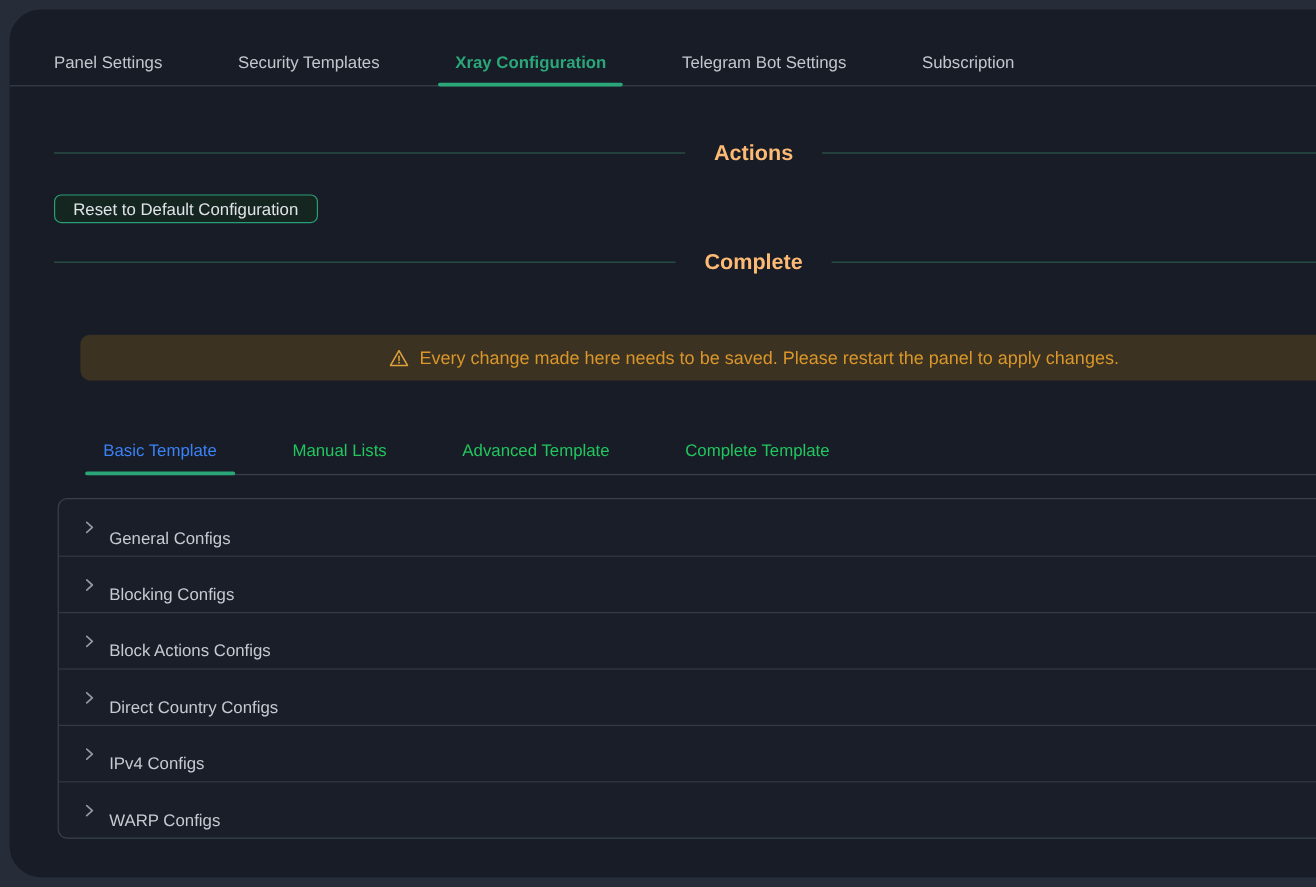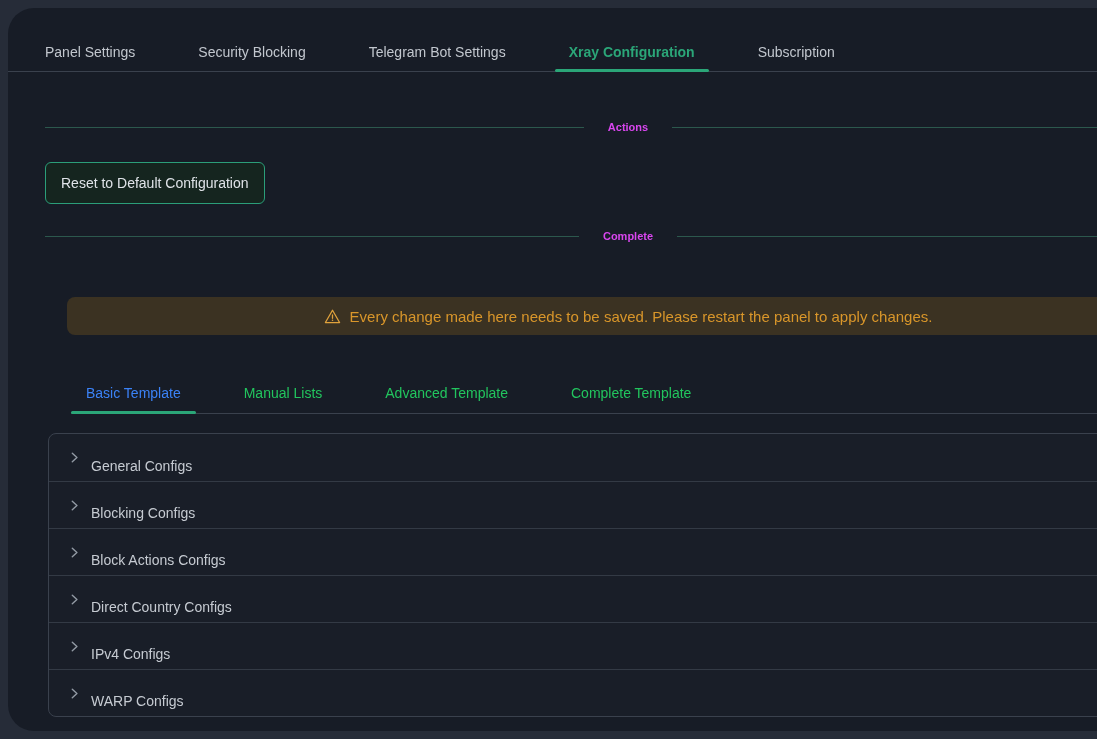--- a/index.html
+++ b/index.html
@@ -56,32 +56,32 @@
 
   
   .divider {
     display: flex;
     align-items: center;
     height: 22px;
   }
   .divider .line { flex: 1; height: 1px; background: #2c584d; }
   .divider-title {
     padding: 0 24px;
-    font-size: 11px;
+    font-size: 18px;
     font-weight: 700;
-    color: #d946ef;
+    color: #fdba74;
     white-space: nowrap;
   }
   .divider.actions { margin-top: 44px; }
   .divider.templates { margin-top: 21px; }
 
   
   .reset-btn {
     margin-top: 24px;
-    height: 42px;
+    height: 24px;
     padding: 0 15px;
     background: #15251f;
     border: 1px solid #2b9e79;
     border-radius: 6px;
     color: #dfe3e8;
     font-size: 14px;
     font-family: inherit;
     cursor: pointer;
     display: inline-flex;
     align-items: center;
@@ -161,27 +161,27 @@
 <body>
 
 <div class="page">
   <div class="card">
 
     <div class="main-tabs">
       <div class="tab">
         <span>Panel Settings</span>
       </div>
       <div class="tab">
-        <span>Security Blocking</span>
-      </div>
-      <div class="tab">
-        <span>Telegram Bot Settings</span>
+        <span>Security Templates</span>
       </div>
       <div class="tab active">
         <span>Xray Configuration</span>
+      </div>
+      <div class="tab">
+        <span>Telegram Bot Settings</span>
       </div>
       <div class="tab">
         <span>Subscription</span>
       </div>
     </div>
 
     <div class="content">
 
       <div class="divider actions">
         <span class="line"></span>

